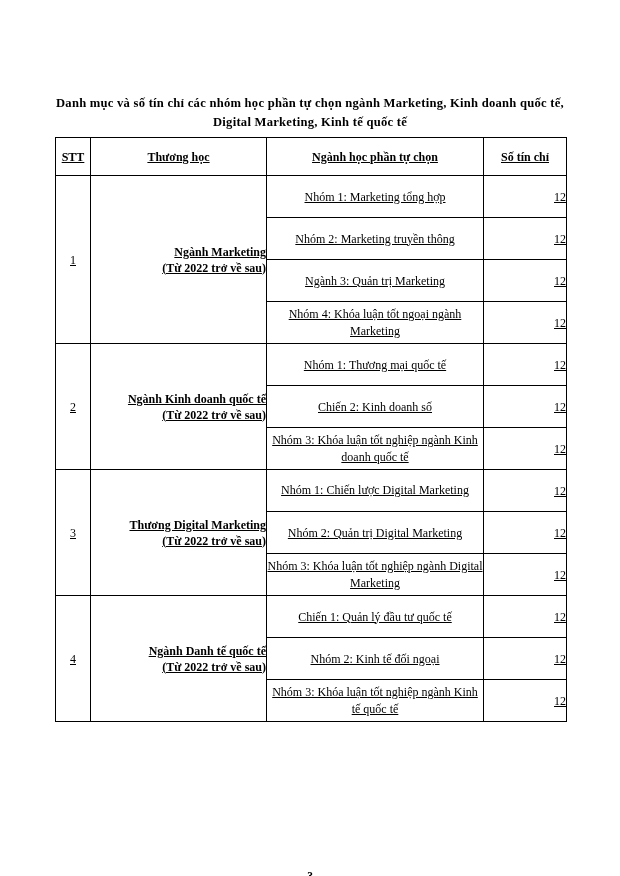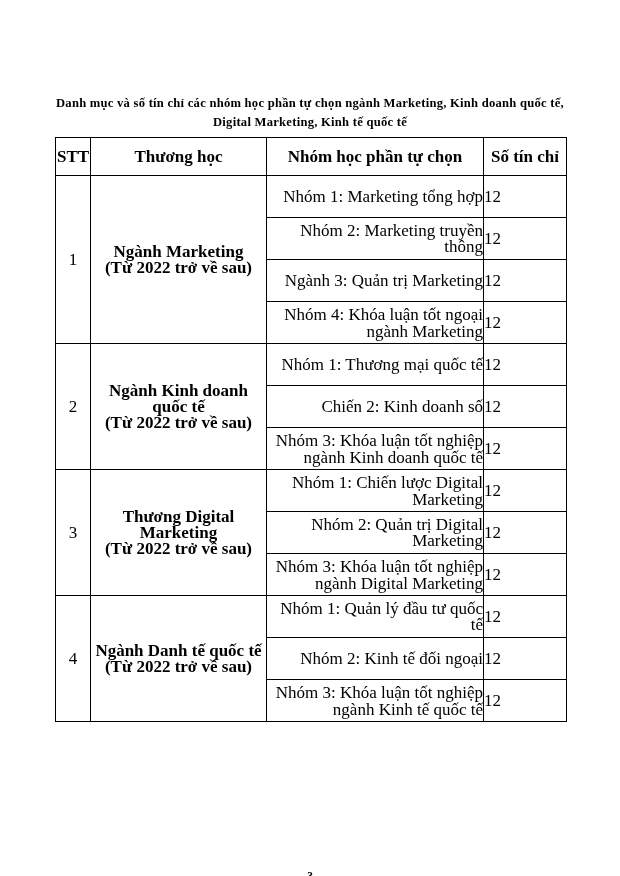--- a/index.html
+++ b/index.html
@@ -47,22 +47,23 @@
   }
   table.main {
     border-collapse: collapse;
     width: 511px;
     table-layout: fixed;
   }
   table.main td, table.main th {
     border: 1px solid #000000;
     padding: 0;
     vertical-align: middle;
-    font-size: 17px;
+    font-size: 12px;
     line-height: 16px;
+    text-decoration: underline;
   }
 
   col.c-stt   { width: 35px;  }
   col.c-major { width: 176px; }
   col.c-group { width: 217px; }
   col.c-cred  { width: 83px;  }
 
   
   .hd {
     text-align: center;
@@ -73,40 +74,40 @@
   }
 
   
   .stt {
     text-align: center;
     font-size: 12.2px;
   }
 
   
   .major {
-    text-align: center;
+    text-align: right;
     font-weight: bold;
     font-size: 12.3px;
     line-height: 17px;
     padding: 0 6px;
   }
   .major .ln { display: block; }
 
   
   .grp {
-    text-align: right;
+    text-align: center;
     padding: 6px 8px 6px 9px;
     height: 42px;
     box-sizing: border-box;
   }
   .grp.two-line { line-height: 17px; }
 
   
   .cred {
-    text-align: left;
+    text-align: right;
     font-size: 12.2px;
   }
 
   
   .page-number {
     position: absolute;
     left: 0;
     top: 822px;
     width: 620px;
     text-align: center;
@@ -129,21 +130,21 @@
       <colgroup>
         <col class="c-stt">
         <col class="c-major">
         <col class="c-group">
         <col class="c-cred">
       </colgroup>
       <thead>
         <tr>
           <th class="hd">STT</th>
           <th class="hd">Thương học</th>
-          <th class="hd">Nhóm học phần tự chọn</th>
+          <th class="hd">Ngành học phần tự chọn</th>
           <th class="hd">Số tín chỉ</th>
         </tr>
       </thead>
       <tbody>
 
         <tr>
           <td class="stt" rowspan="4">1</td>
           <td class="major" rowspan="4">
             <span class="ln">Ngành Marketing</span>
             <span class="ln">(Từ 2022 trở về sau)</span>
@@ -199,21 +200,21 @@
           <td class="grp two-line">Nhóm 3: Khóa luận tốt nghiệp ngành Digital Marketing</td>
           <td class="cred">12</td>
         </tr>
 
         <tr>
           <td class="stt" rowspan="3">4</td>
           <td class="major" rowspan="3">
             <span class="ln">Ngành Danh tế quốc tế</span>
             <span class="ln">(Từ 2022 trở về sau)</span>
           </td>
-          <td class="grp">Nhóm 1: Quản lý đầu tư quốc tế</td>
+          <td class="grp">Chiến 1: Quản lý đầu tư quốc tế</td>
           <td class="cred">12</td>
         </tr>
         <tr>
           <td class="grp">Nhóm 2: Kinh tế đối ngoại</td>
           <td class="cred">12</td>
         </tr>
         <tr>
           <td class="grp two-line">Nhóm 3: Khóa luận tốt nghiệp ngành Kinh tế quốc tế</td>
           <td class="cred">12</td>
         </tr>

